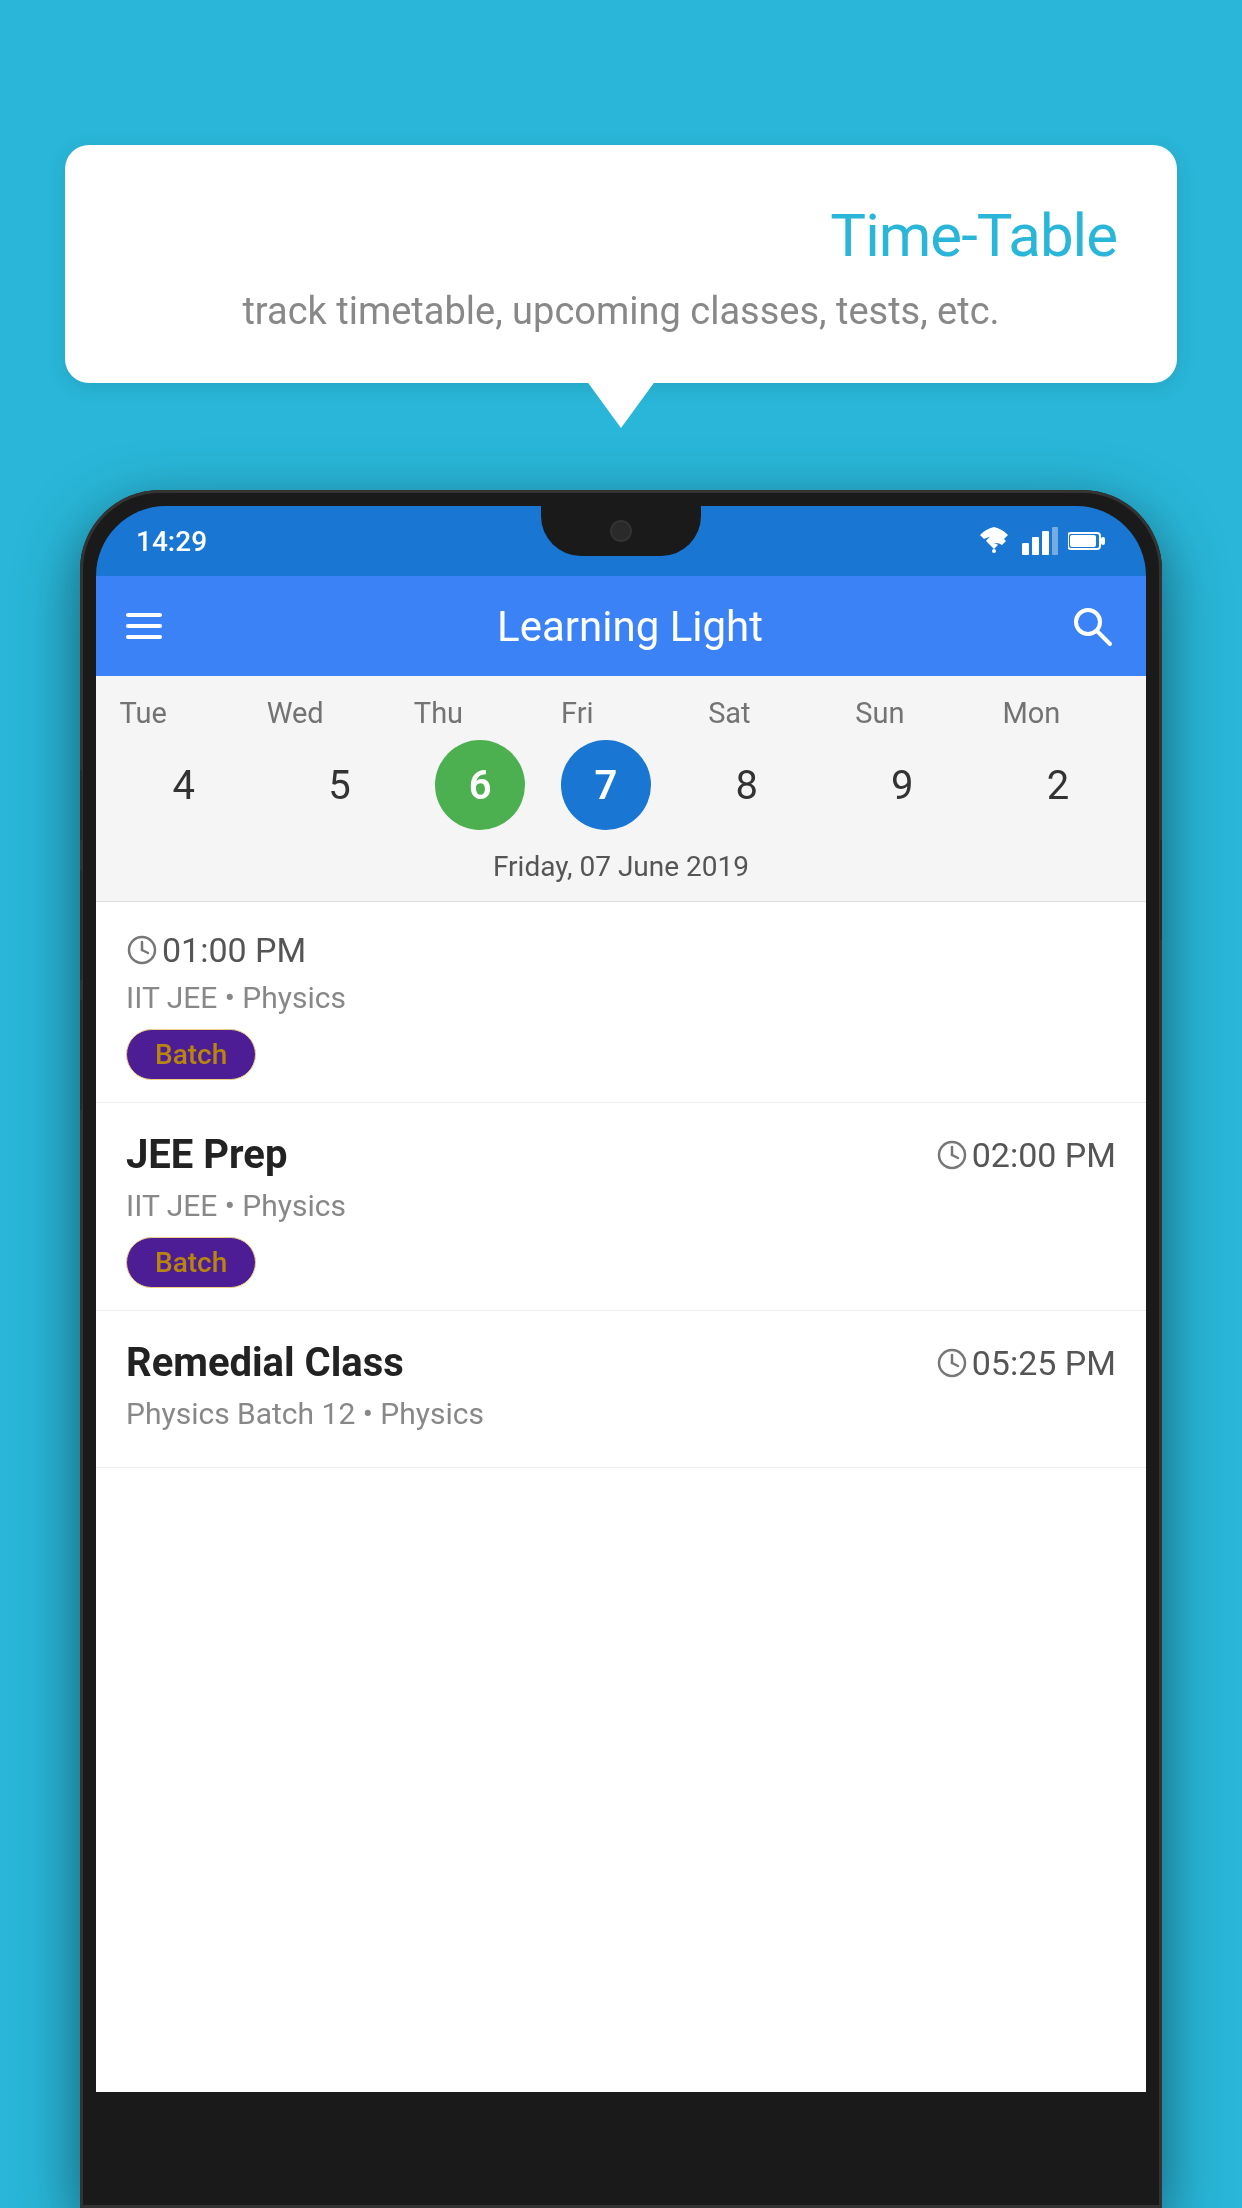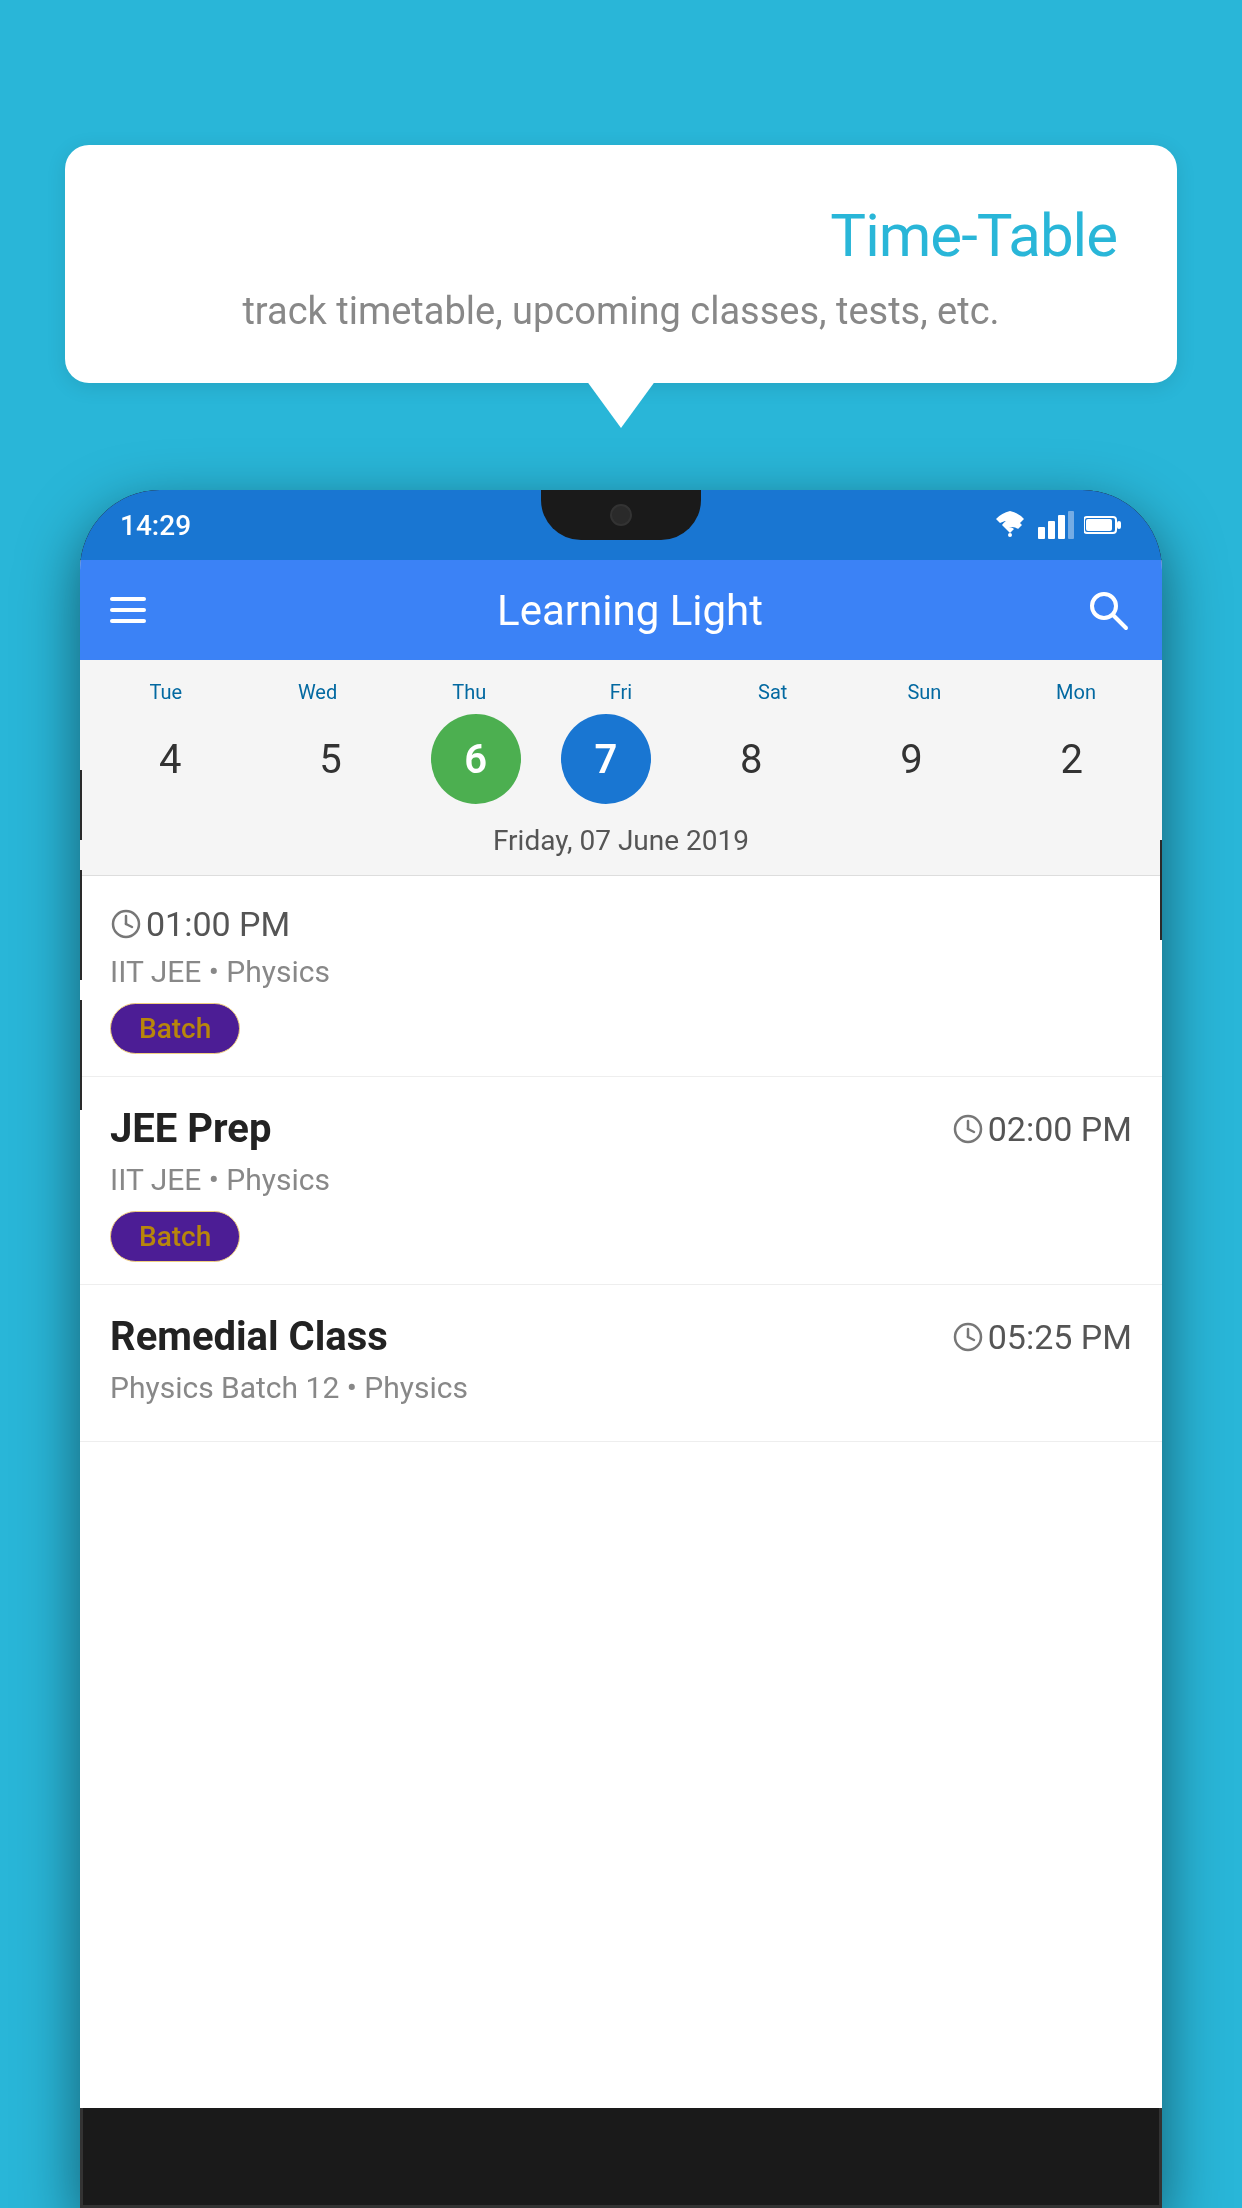--- a/index.html
+++ b/index.html
@@ -64,21 +64,21 @@
       position: absolute;
       top: 490px;
       left: 80px;
       right: 80px;
       bottom: 0;
     }
 
     .phone-frame {
       background: #1a1a1a;
       border-radius: 80px 80px 0 0;
-      padding: 0;
+      padding: 16px;
       width: 100%;
       height: 100%;
       position: relative;
       overflow: hidden;
       box-shadow: 0 20px 60px rgba(0,0,0,0.5), inset 0 0 0 3px #333;
     }
 
     
     .phone-status-bar {
       background: #1976d2;
@@ -167,23 +167,22 @@
       border-bottom: 1px solid #ddd;
     }
 
     .day-headers {
       display: flex;
       justify-content: space-around;
       margin-bottom: 10px;
     }
 
     .day-header {
-      font-size: 20px;
-      color: #0369a1;
-      text-align: center;
+      font-size: 29px;
+      color: #737373;
       width: 120px;
     }
 
     .day-numbers {
       display: flex;
       justify-content: space-around;
       align-items: center;
       margin-bottom: 12px;
     }
 

